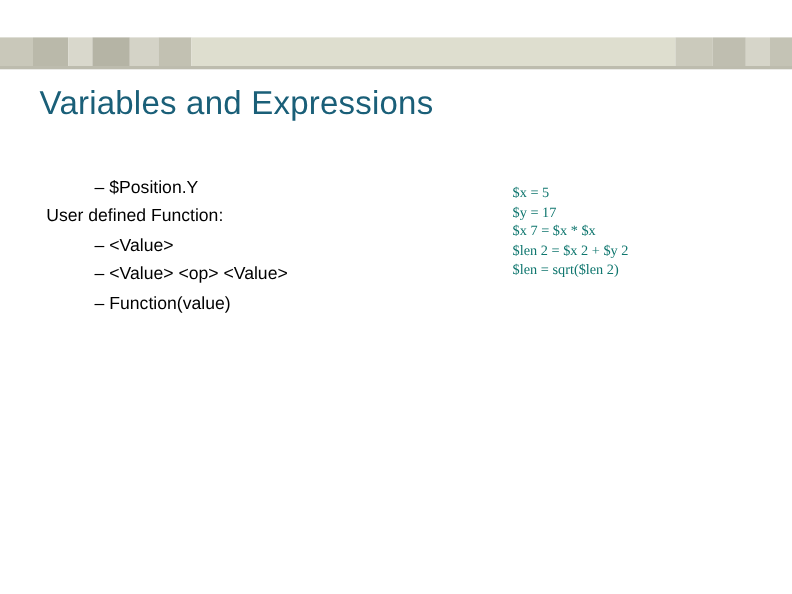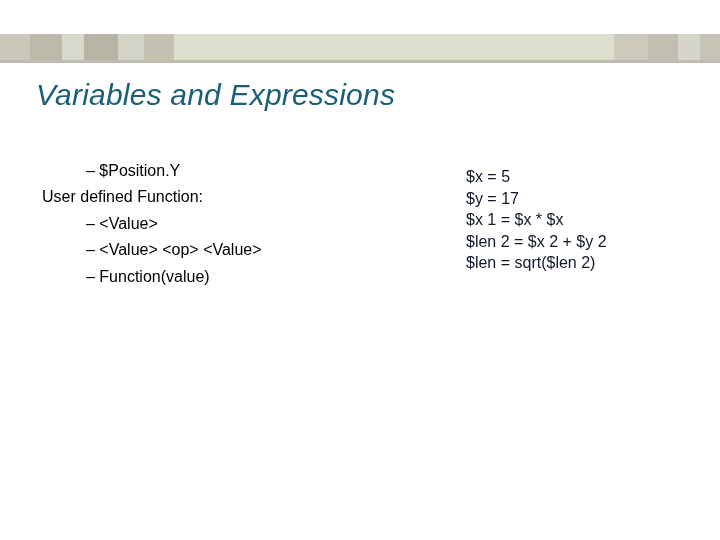--- a/index.html
+++ b/index.html
@@ -40,43 +40,43 @@
     height: 3px;
     background: #bdbcae;
   }
   .title {
     position: absolute;
     left: 36px;
     top: 78px;
     font-size: 30px;
     color: #1a5f78;
     letter-spacing: 0.2px;
-    font-style: italic;
   }
   .body-left {
     position: absolute;
     left: 42px;
     top: 158px;
     font-size: 16px;
     color: #000;
     line-height: 1.65;
   }
   .body-left .indent {
     margin-left: 44px;
   }
   .body-left .row {
     white-space: nowrap;
   }
   .body-right {
     position: absolute;
     left: 466px;
     top: 166px;
-    font-size: 16px;
-    color: #0f172a;
+    font-size: 13px;
+    color: #0f766e;
     line-height: 1.35;
+    font-family: Liberation Serif, serif;
   }
   .body-right .row {
     white-space: nowrap;
   }
 </style>
 </head>
 <body>
 
 <div class="decor-band">
   <div class="seg a"></div>
@@ -98,16 +98,16 @@
   <div class="row indent">–  $Position.Y</div>
   <div class="row">User defined Function:</div>
   <div class="row indent">–  &lt;Value&gt;</div>
   <div class="row indent">–  &lt;Value&gt; &lt;op&gt; &lt;Value&gt;</div>
   <div class="row indent">–  Function(value)</div>
 </div>
 
 <div class="body-right">
   <div class="row">$x = 5</div>
   <div class="row">$y = 17</div>
-  <div class="row">$x 1 = $x * $x</div>
+  <div class="row">$x 7 = $x * $x</div>
   <div class="row">$len 2 = $x 2 + $y 2</div>
   <div class="row">$len = sqrt($len 2)</div>
 </div>
 
 </body></html>

